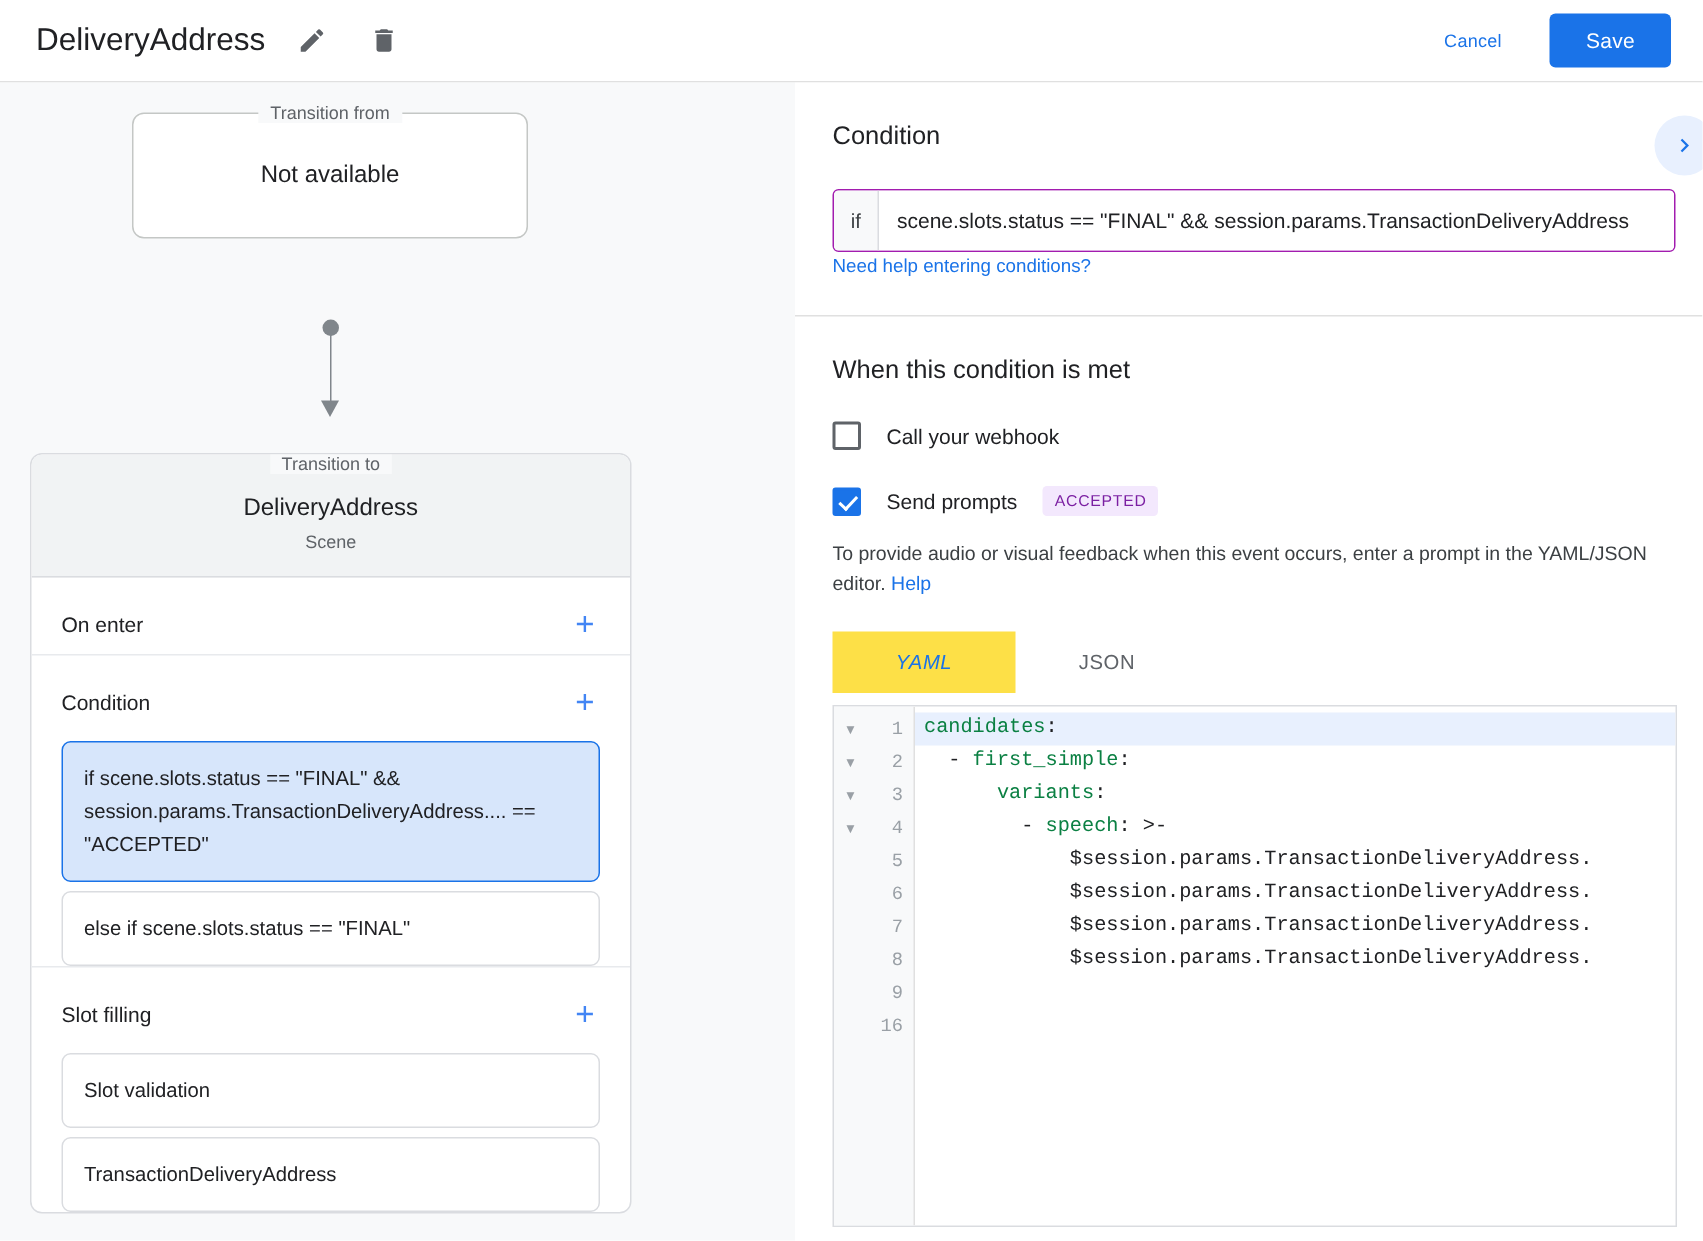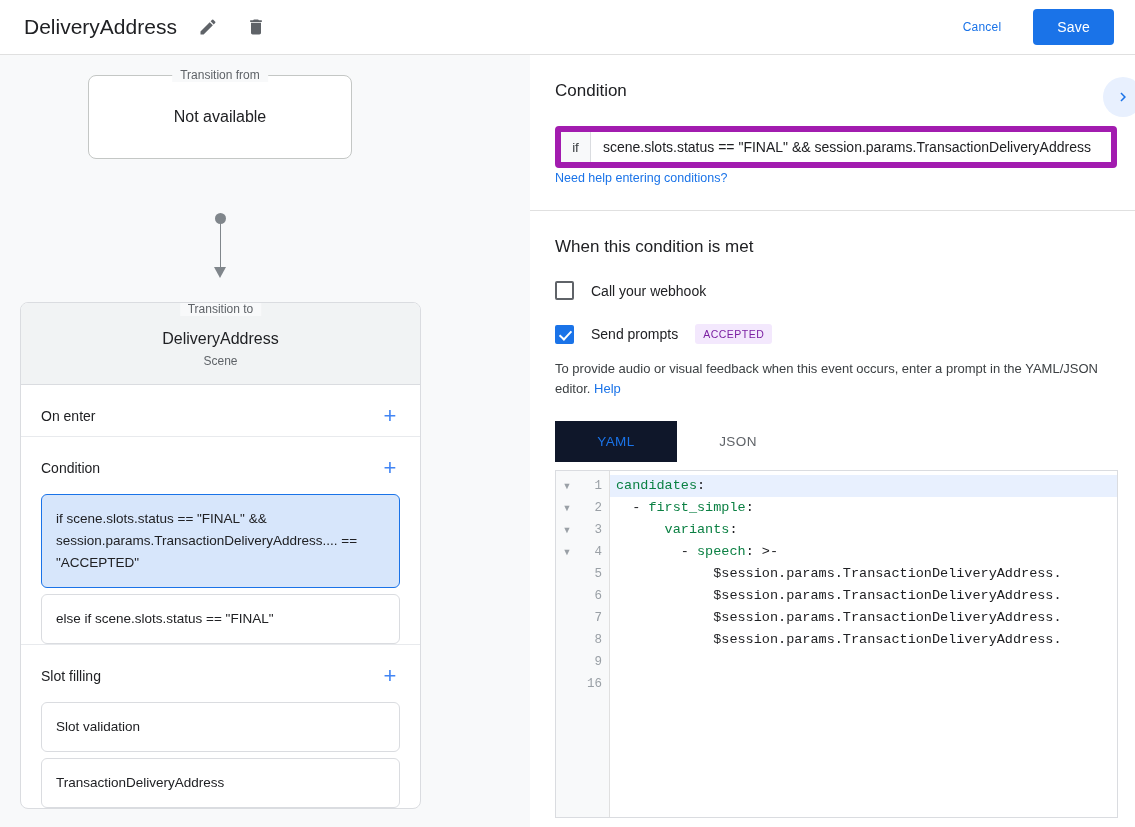--- a/index.html
+++ b/index.html
@@ -144,21 +144,21 @@
   }
   #expand-button {
     position: absolute; right: -8px; top: 22px;
     width: 40px; height: 40px; border-radius: 50%;
     background: #e8f0fe; display: flex; align-items: center;
     justify-content: center; cursor: pointer;
   }
   #condition-input-wrap {
     margin: 25px 18px 0 25px;
     display: flex; align-items: stretch;
-    border: 6px solid #a21caf; border-radius: 4px;
+    border: 1px solid #a21caf; border-radius: 4px;
     height: 42px; overflow: hidden;
   }
   #condition-if-label {
     width: 30px; background: #f8f9fa;
     border-right: 1px solid #dadce0;
     display: flex; align-items: center; justify-content: center;
     font-size: 13.5px; color: #3c4043;
     flex: 0 0 auto;
   }
   #condition-input {
@@ -208,21 +208,21 @@
   }
   #prompts-desc a { color: #1a73e8; text-decoration: none; cursor: pointer; }
 
   
   #editor-tabs { display: flex; margin-top: 22px; }
   .tab {
     width: 122px; text-align: center; padding: 13px 0;
     font-size: 13.5px; font-weight: 500; letter-spacing: .4px;
     cursor: pointer; color: #5f6368;
   }
-  .tab.active { color: #1a73e8; background: #0f172a; }
+  .tab.active { color: #1a73e8; background: #fde047; font-style: italic; }
 
   
   #code-editor {
     margin-top: 8px;
     border: 1px solid #dadce0;
     height: 348px;
     display: flex;
     width: 563px;
     overflow: hidden;
     background: #ffffff;

